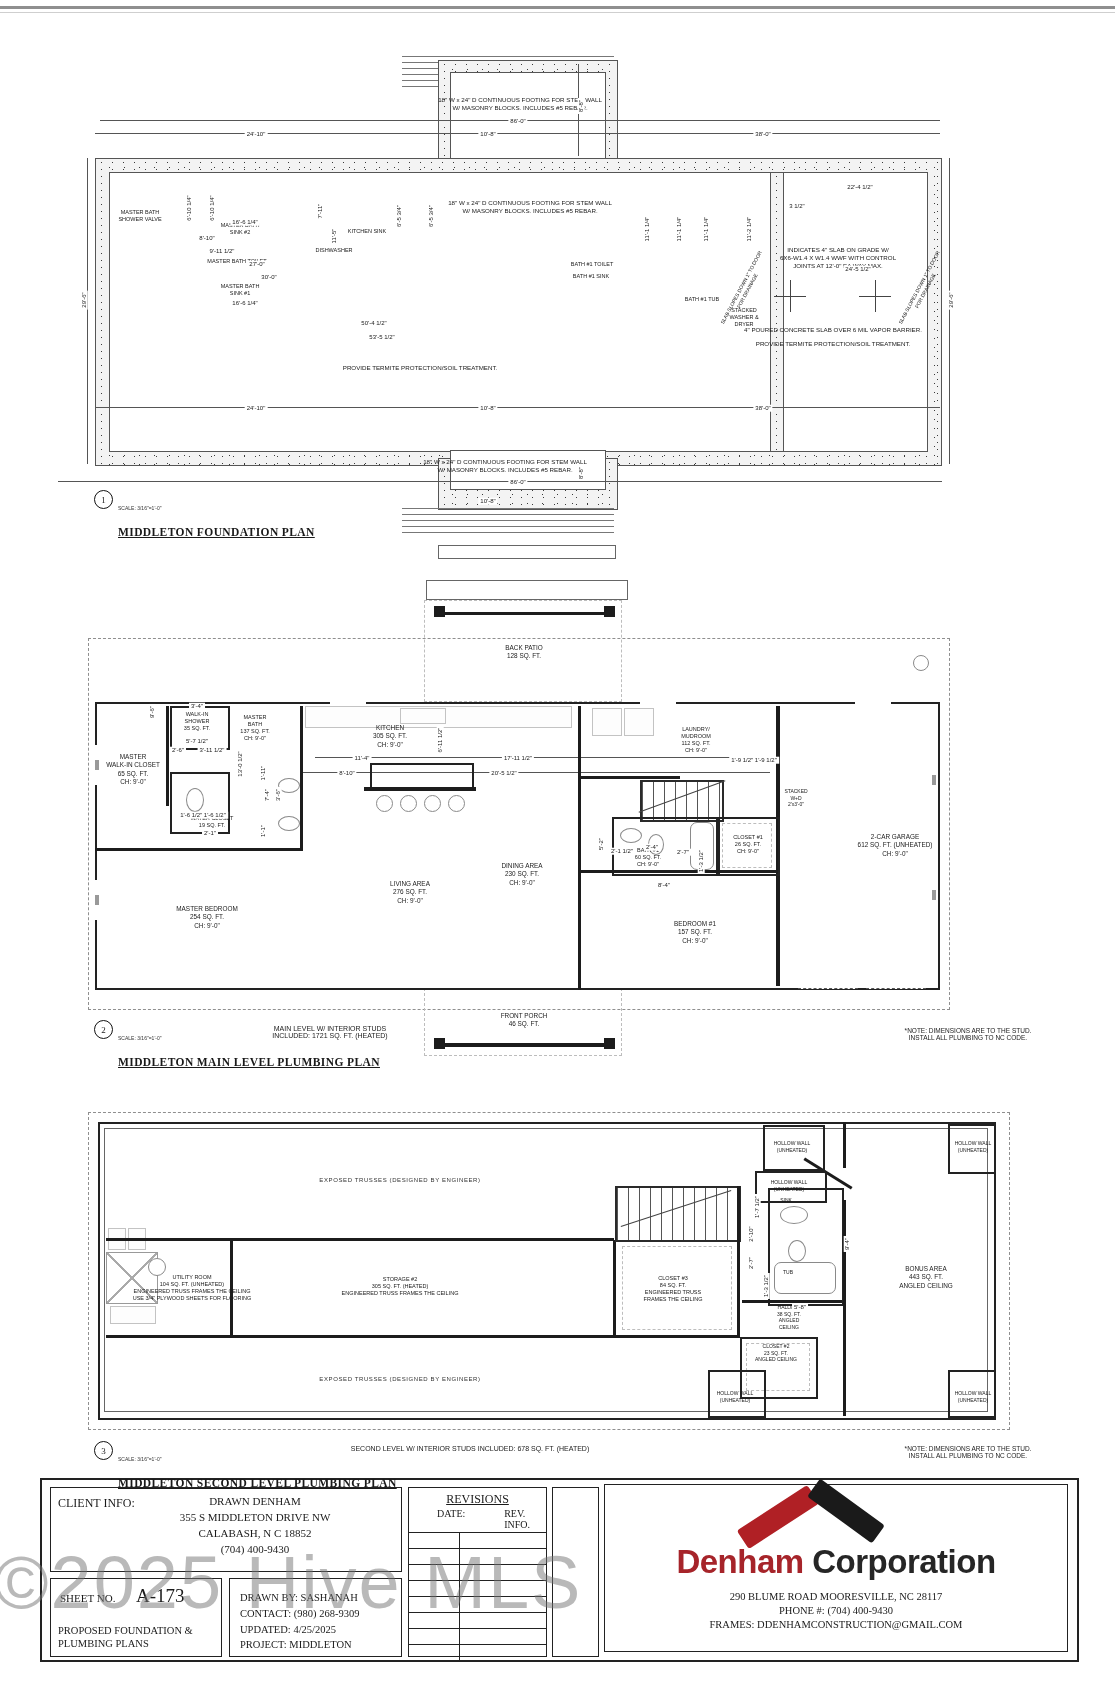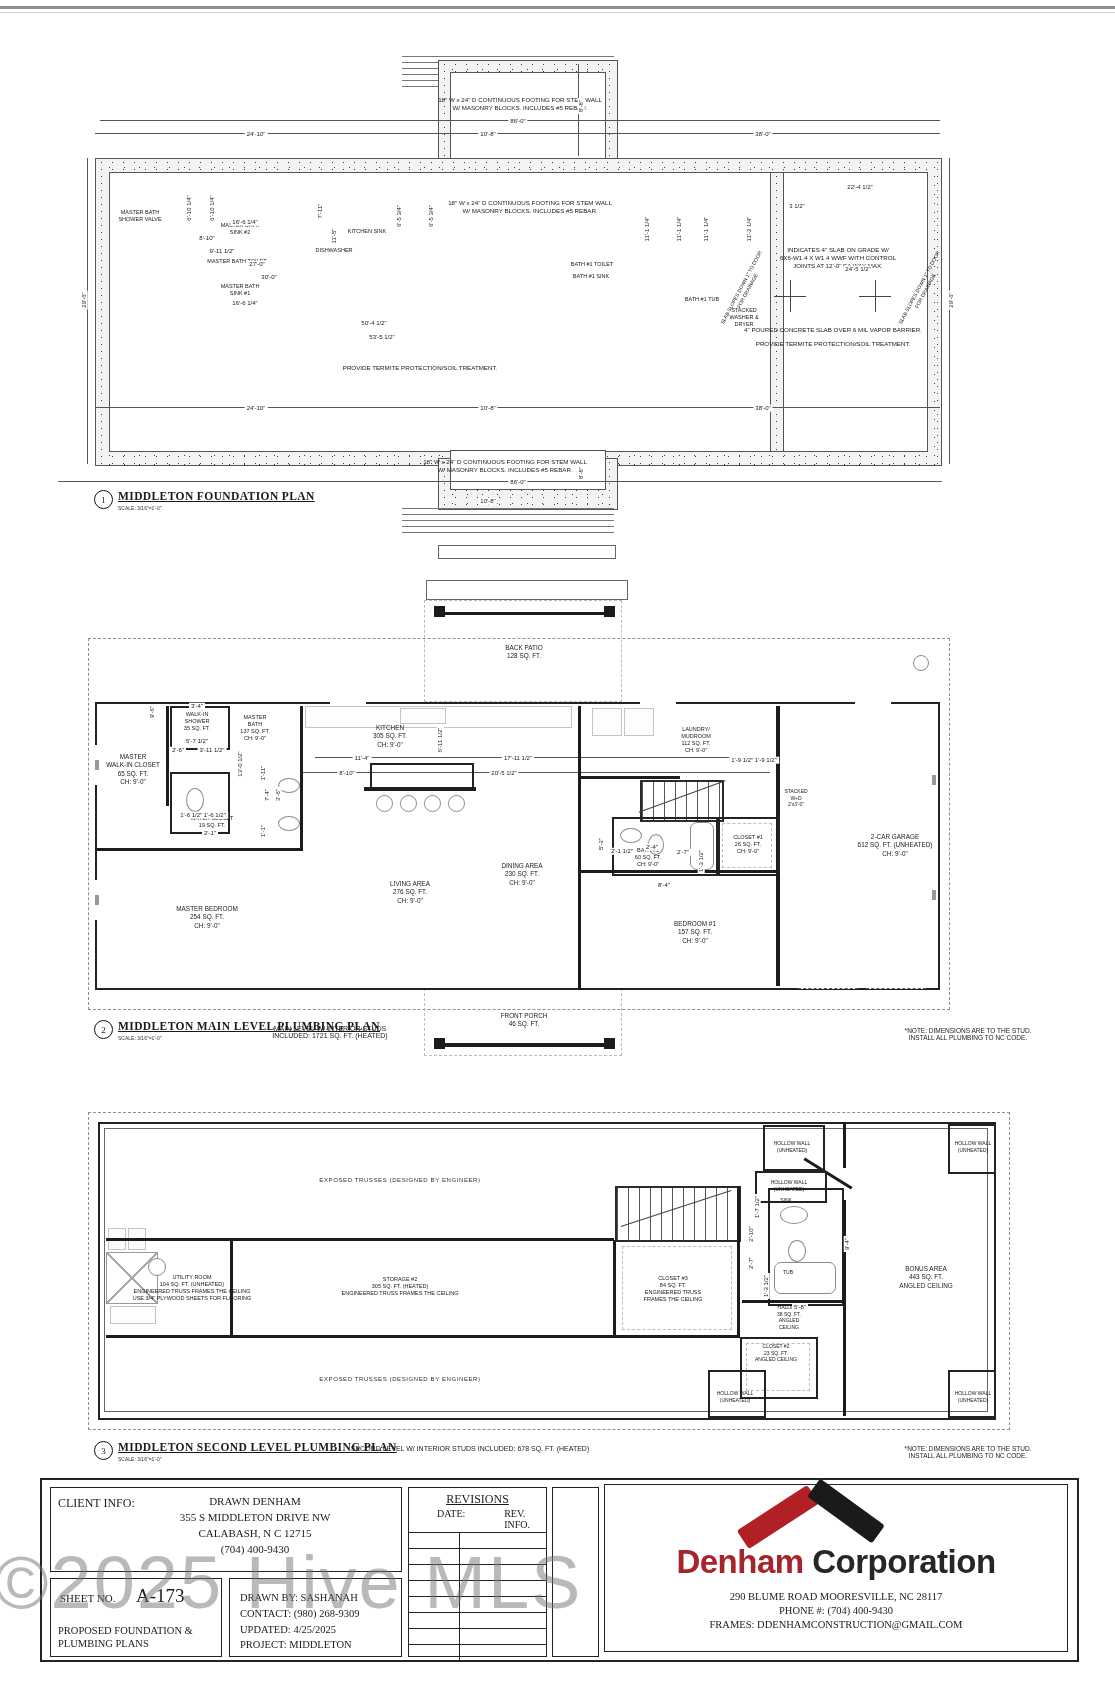--- a/index.html
+++ b/index.html
@@ -37,21 +37,21 @@
                 linear-gradient(to bottom right,transparent 48.5%,#aaa 48.5%,#aaa 51.5%,transparent 51.5%);}
   .win{position:absolute;background:linear-gradient(#fff 38%,#999 38%,#999 62%,#fff 62%);z-index:4;}
   .gdoor{position:absolute;background:#fff;border-bottom:1px dashed #555;z-index:4;}
   .cross-h{position:absolute;height:1px;background:#444;z-index:3;}
   .cross-v{position:absolute;width:1px;background:#444;z-index:3;}
   
   .plannum{position:absolute;width:17px;height:17px;border:1.3px solid #111;border-radius:50%;
      display:flex;align-items:center;justify-content:center;
      font:9px "Liberation Serif",serif;z-index:6;background:#fff;}
   .plantitle{position:absolute;font:bold 11.5px "Liberation Serif",serif;letter-spacing:.4px;
-     text-decoration:underline;z-index:6;white-space:nowrap;}
+     text-decoration:underline;z-index:6;white-space:nowrap;margin-top:36px;}
   .planscale{position:absolute;font:5px "Liberation Sans",sans-serif;color:#333;z-index:6;}
   .subtitle{position:absolute;transform:translate(-50%,-50%);font:7px "Liberation Sans",sans-serif;
      text-align:center;white-space:pre-line;z-index:6;}
   .plannote{position:absolute;transform:translate(-50%,-50%);font:6.5px "Liberation Sans",sans-serif;
      text-align:center;white-space:pre-line;z-index:6;}
   
   .tb-box{position:absolute;border:1.5px solid #222;background:#fff;z-index:5;}
   #client-label{position:absolute;left:58px;top:1496px;font:12px "Liberation Serif",serif;z-index:6;}
   .client-line{font:11px "Liberation Serif",serif;text-align:center;line-height:1.45;}
   #client-lines{position:absolute;left:120px;top:1494px;width:270px;z-index:6;}
@@ -231,21 +231,21 @@
   <div class="subtitle" style="left:470px;top:1448px">SECOND LEVEL W/ INTERIOR STUDS INCLUDED: 678 SQ. FT. (HEATED)</div>
   <div class="plannote" style="left:968px;top:1452px">*NOTE: DIMENSIONS ARE TO THE STUD.
 INSTALL ALL PLUMBING TO NC CODE.</div>
 
   <div class="tb-box" style="left:40px;top:1478px;width:1035px;height:180px;border-width:2px"></div>
   <div class="tb-box" style="left:50px;top:1487px;width:350px;height:83px"></div>
   <div id="client-label">CLIENT INFO:</div>
   <div id="client-lines">
     <div class="client-line">DRAWN DENHAM</div>
     <div class="client-line">355 S MIDDLETON DRIVE NW</div>
-    <div class="client-line">CALABASH, N C 12715</div>
+    <div class="client-line">CALABASH, N C 18852</div>
     <div class="client-line">(704) 400-9430</div>
   </div>
   <div class="tb-box" style="left:408px;top:1487px;width:137px;height:168px">
     <div id="rev-header">REVISIONS</div>
     <div class="rev-cols">
       <div style="width:46px">DATE:</div>
       <div>REV. INFO.</div>
     </div>
     <div id="rev-rows">
         <div class="rev-row">

